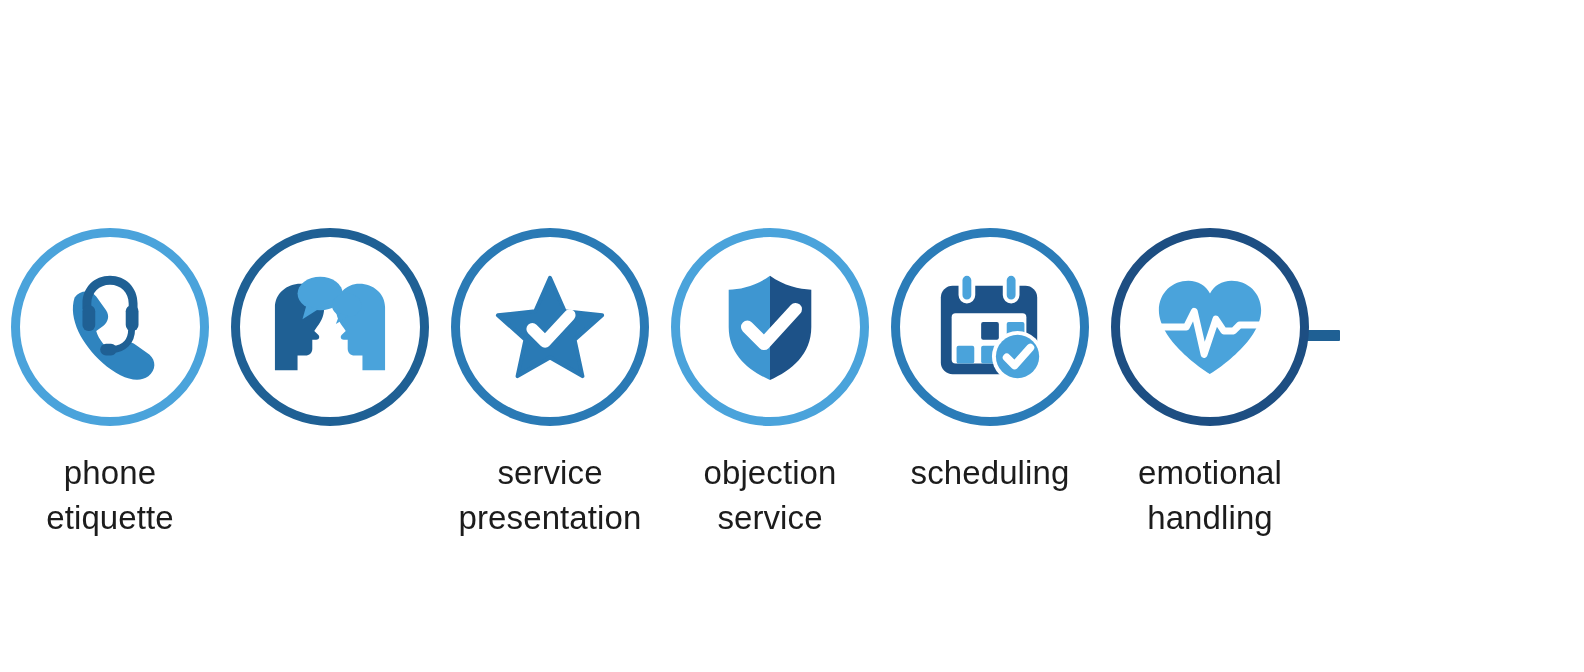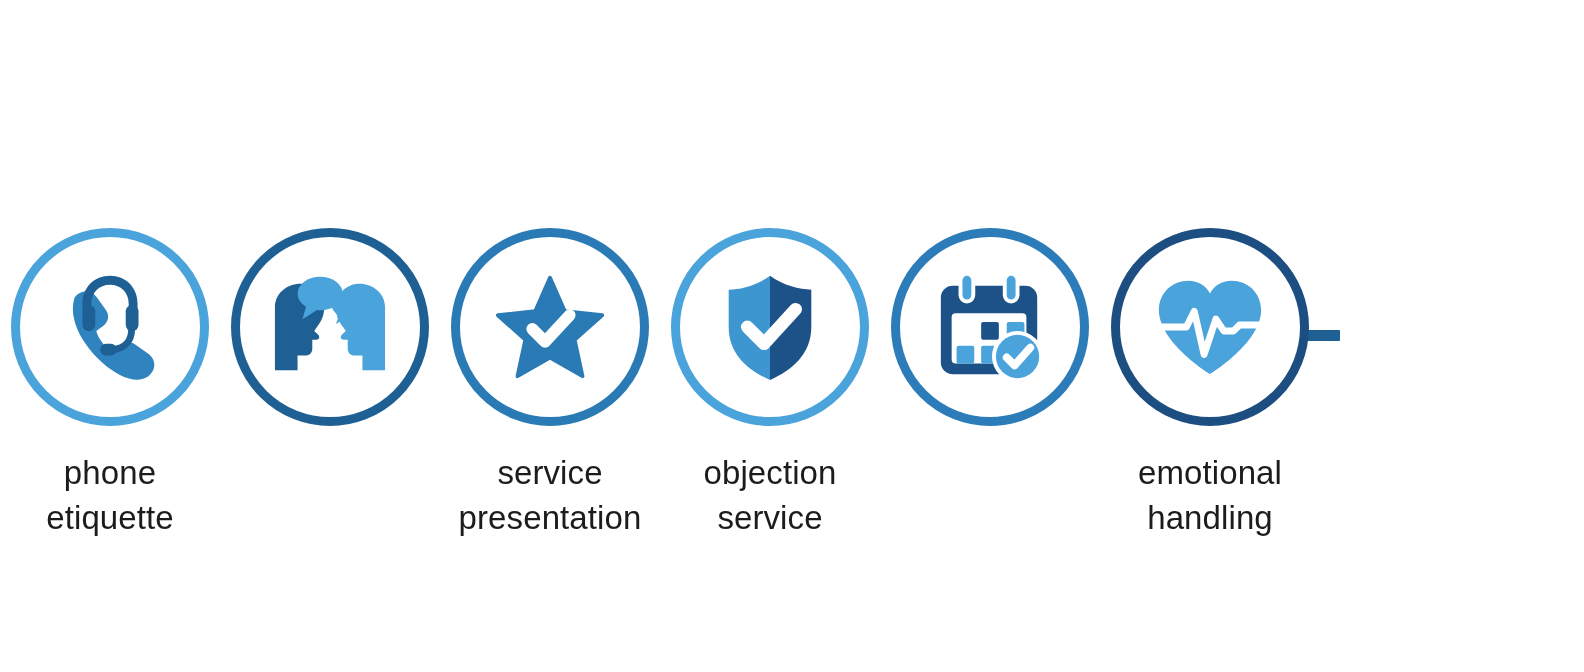--- a/index.html
+++ b/index.html
@@ -169,20 +169,21 @@
           <rect x="51" y="55" width="18" height="18" rx="2" fill="#1d5288"></rect>
           <rect x="77" y="55" width="18" height="18" rx="2" fill="#4aa3db"></rect>
           <rect x="26" y="79" width="18" height="18" rx="2" fill="#4aa3db"></rect>
           <rect x="51" y="79" width="18" height="18" rx="2" fill="#4aa3db"></rect>
 
           <circle cx="88" cy="90" r="26" fill="#ffffff"></circle>
           <circle cx="88" cy="90" r="22" fill="#4aa3db"></circle>
           <path d="M77 91 L85 99 L101 81" stroke="#ffffff" stroke-width="8" fill="none" stroke-linecap="round" stroke-linejoin="round"></path>
         </svg>
       </div>
+      <div class="label">scheduling</div>
     </div>
 
     <div class="step">
       <div class="circle" style="border:9px solid #1d4e82;">
         <svg viewBox="0 0 120 120">
           <path d="M60 108 C60 108 8 76 8 43 C8 25 22 13 38 13 C48 13 56 18 60 26 C64 18 72 13 82 13 C98 13 112 25 112 43 C112 76 60 108 60 108 Z" fill="#4aa3db"></path>
           <path d="M10 60 L36 60 L44 44 L54 88 L66 52 L74 64 L84 64 L90 58 L110 58" stroke="#ffffff" stroke-width="7" fill="none" stroke-linecap="round" stroke-linejoin="round"></path>
         </svg>
       </div>
       <div class="label">emotional

